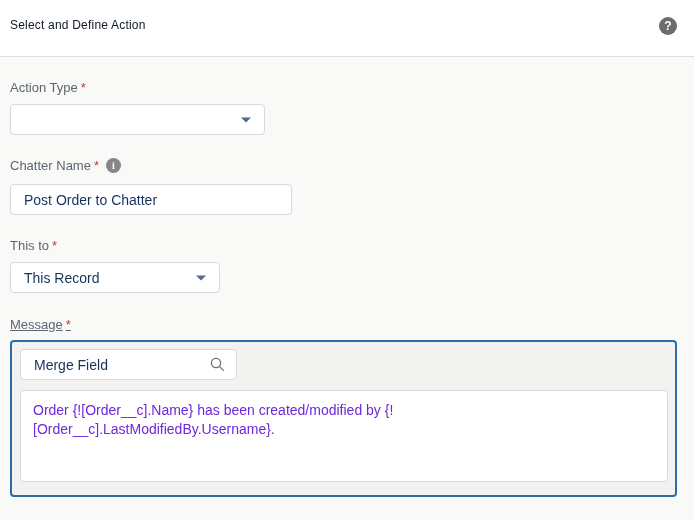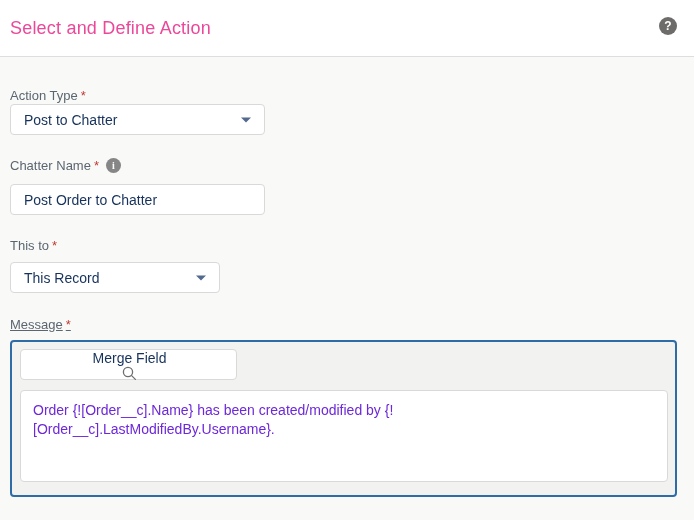--- a/index.html
+++ b/index.html
@@ -13,21 +13,21 @@
 
   
   .header {
     position: absolute; top: 0; left: 0;
     width: 694px; height: 57px;
     background: #ffffff;
     border-bottom: 1px solid #dedede;
   }
   .page-title {
     position: absolute; left: 10px; top: 18px;
-    font-size: 18px; font-weight: 400; color: #ec4899;
+    font-size: 12px; font-weight: 400; color: #0f172a;
     letter-spacing: 0.2px;
   }
   .help-icon {
     position: absolute; right: 17px; top: 17px;
     width: 18px; height: 18px; border-radius: 50%;
     background: #6e6c6a; color: #ffffff;
     font-size: 12px; font-weight: bold;
     display: flex; align-items: center; justify-content: center;
     cursor: pointer; line-height: 1;
   }
@@ -92,21 +92,20 @@
   .merge-field {
     position: absolute; left: 8px; top: 7px;
     width: 217px; height: 31px;
     background: #ffffff;
     border: 1px solid #d9d9d9;
     border-radius: 4px;
     display: flex; align-items: center;
     padding: 0 11px 0 13px;
     font-size: 14px; color: #16325c;
     cursor: pointer;
-    flex-direction: column;
   }
   .merge-field-label { flex: 1; }
   .search-icon { display: inline-flex; cursor: pointer; }
   .topic-input {
     left: 232px; top: 7px; width: 218px;
   }
   textarea.message-body {
     position: absolute; left: 8px; top: 48px;
     width: 648px; height: 92px;
     background: #ffffff;
@@ -121,35 +120,34 @@
   }
 </style>
 </head>
 <body>
 
 <div class="header">
   <div class="page-title">Select and Define Action</div>
   <div class="help-icon">?</div>
 </div>
 
-<div class="field-label-row" style="top: 88px;">
+<div class="field-label-row" style="top: 80px;">
   <span>Action Type</span>
     <span class="required-star">*</span>
 </div>
 <div class="control dropdown" style="left: 10px; top: 104px; width: 255px;">
-  <span>Post to Chatter</span>
   <span class="caret"></span>
 </div>
 
 <div class="field-label-row" style="top: 158px;">
   <span>Chatter Name</span>
     <span class="required-star">*</span>
   <span class="info-icon">i</span>
 </div>
-<input class="text-input" style="left: 10px; top: 184px; width: 255px;" type="text" value="Post Order to Chatter">
+<input class="text-input" style="left: 10px; top: 184px; width: 282px;" type="text" value="Post Order to Chatter">
 
 <div class="field-label-row" style="top: 238px;">
   <span>This to</span>
     <span class="required-star">*</span>
 </div>
 <div class="control dropdown" style="left: 10px; top: 262px; width: 210px;">
   <span>This Record</span>
   <span class="caret"></span>
 </div>
 

